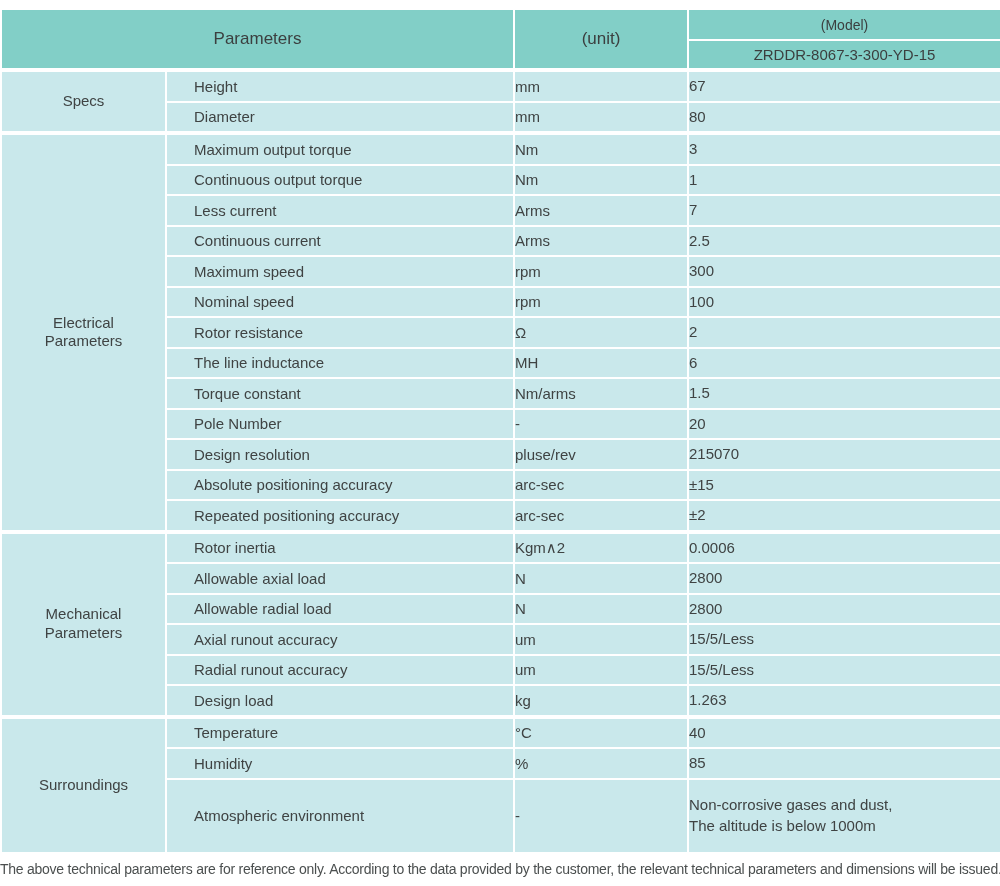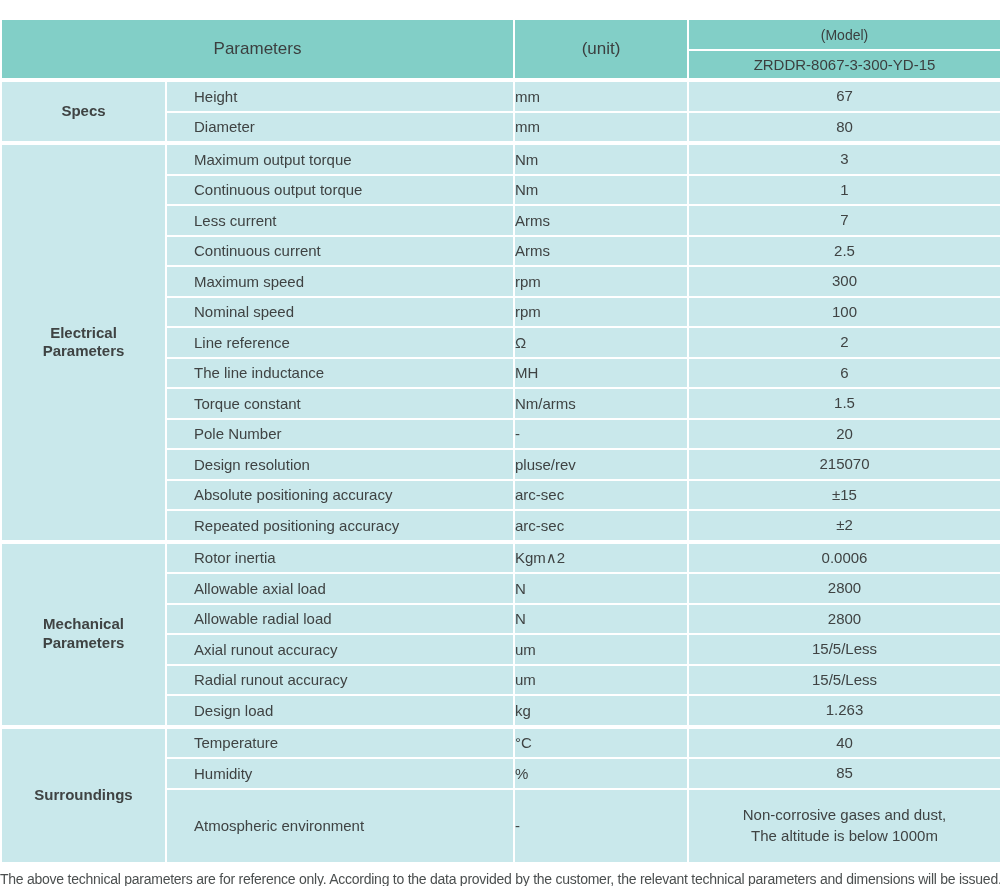--- a/index.html
+++ b/index.html
@@ -6,21 +6,21 @@
     margin: 0;
     padding: 0;
     width: 1000px;
     height: 886px;
     background: #ffffff;
     overflow: hidden;
     font-family: "Liberation Sans", "DejaVu Sans", sans-serif;
   }
   .sheet {
     width: 1000px;
-    padding-top: 18px;
+    padding-top: 8px;
     box-sizing: border-box;
   }
   table.spec-table {
     width: 1000px;
     border-collapse: collapse;
     table-layout: fixed;
   }
   col.c-group { width: 165px; }
   col.c-param { width: 348px; }
   col.c-unit  { width: 174px; }
@@ -55,30 +55,28 @@
     background: #c9e8eb;
     color: #3f4343;
     font-size: 15px;
     height: 28.5px;
     vertical-align: middle;
   }
   td.group-cell {
     text-align: center;
     white-space: pre-line;
     line-height: 1.25;
-    font-weight: bold;
   }
   td.param-cell {
     text-align: left;
     padding-left: 27px;
   }
   td.unit-cell {
   }
   td.value-cell {
-    text-align: center;
     white-space: pre-line;
     line-height: 1.35;
     margin-left: 20px;
   }
   tr.group-first td { border-top: 4px solid #ffffff; }
   tr.tall td { height: 72px; }
 
   .footnote {
     margin: 7px 0 0 0;
     width: 1000px;
@@ -148,21 +146,21 @@
           <td class="param-cell">Maximum speed</td>
           <td class="unit-cell">rpm</td>
           <td class="value-cell">300</td>
         </tr>
         <tr>
           <td class="param-cell">Nominal speed</td>
           <td class="unit-cell">rpm</td>
           <td class="value-cell">100</td>
         </tr>
         <tr>
-          <td class="param-cell">Line reference</td>
+          <td class="param-cell">Rotor resistance</td>
           <td class="unit-cell">Ω</td>
           <td class="value-cell">2</td>
         </tr>
         <tr>
           <td class="param-cell">The line inductance</td>
           <td class="unit-cell">MH</td>
           <td class="value-cell">6</td>
         </tr>
         <tr>
           <td class="param-cell">Torque constant</td>

